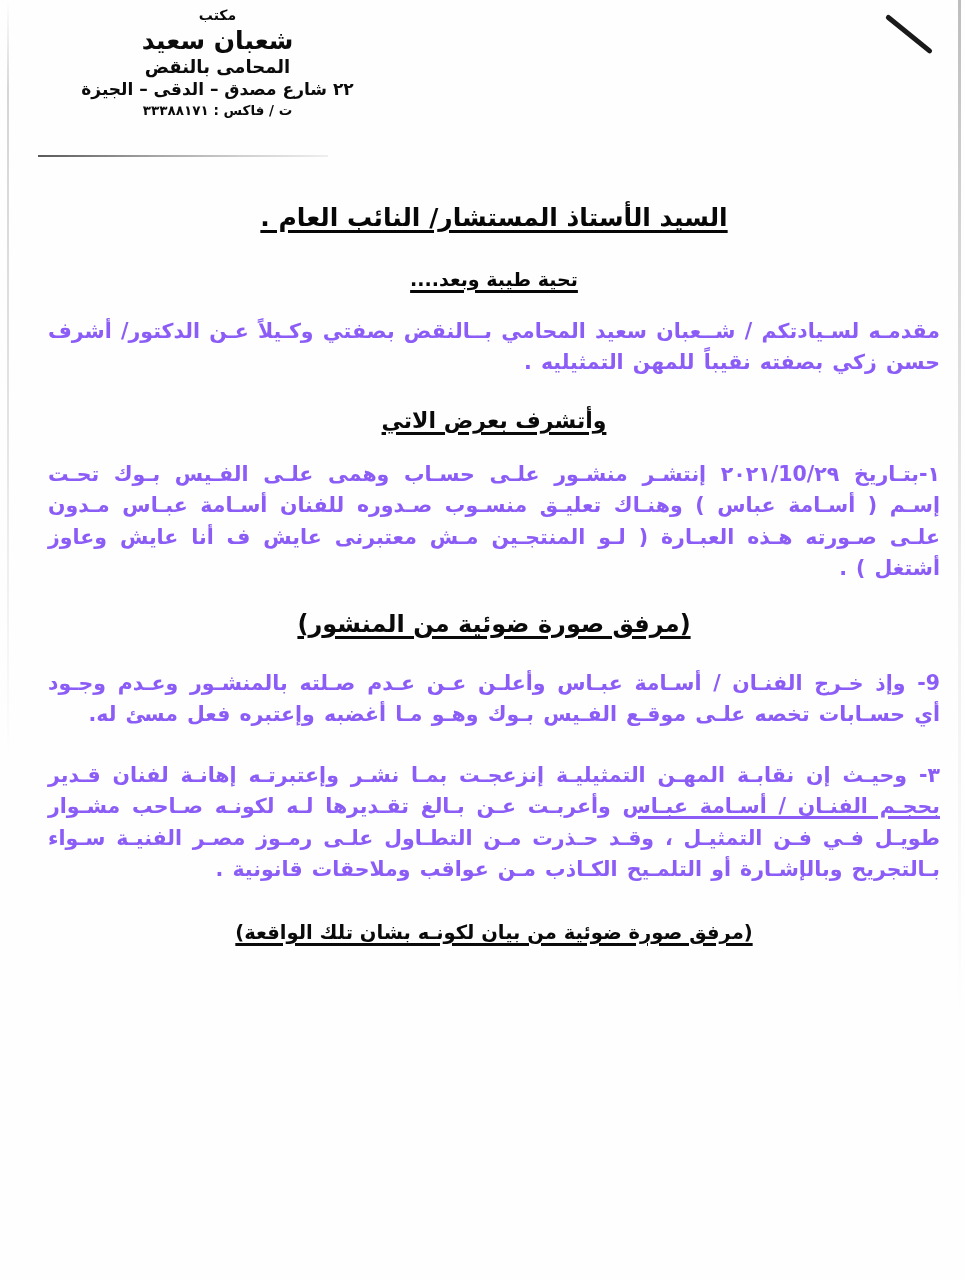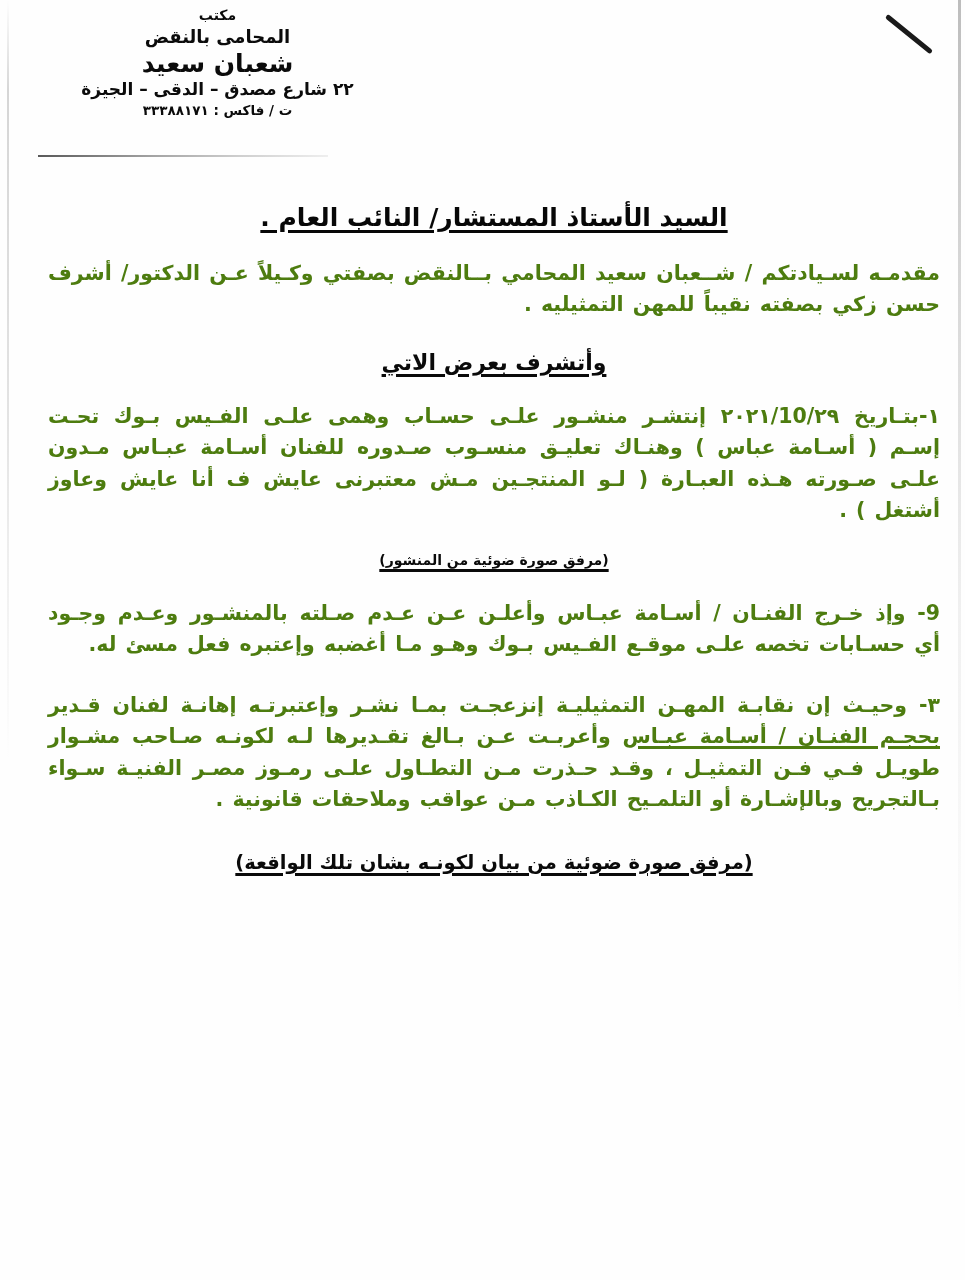--- a/index.html
+++ b/index.html
@@ -131,40 +131,40 @@
     text-align: center;
     letter-spacing: 0.4px;
   }
 
   .para {
     font-size: 20.5px;
     font-weight: bold;
     line-height: 1.52;
     text-align: justify;
     text-align-last: right;
-    color: #4d7c0f;
+    color: #8b5cf6;
     letter-spacing: 0.2px;
     word-spacing: 2px;
   }
 
   .para-intro { margin-top: 26px; }
   .para-1     { margin-top: 26px; }
   .para-2     { margin-top: 30px; }
   .para-3     { margin-top: 30px; }
 
   .sub-heading {
     font-size: 22px;
     font-weight: bold;
     text-align: center;
     margin-top: 30px;
     letter-spacing: 0.4px;
   }
 
   .attach-note {
-    font-size: 14px;
+    font-size: 24px;
     font-weight: bold;
     text-align: center;
     margin-top: 26px;
     letter-spacing: 0.3px;
   }
   .attach-note-final {
     font-size: 19.5px;
     font-weight: bold;
     text-align: center;
     margin-top: 36px;
@@ -183,33 +183,36 @@
 <div class="page">
 
   <div class="scan-edge-left"></div>
   <div class="scan-edge-right"></div>
   <div class="pen-mark">
       <i></i>
     </div>
 
   <div class="letterhead">
     <div class="lh-line lh-office">مكتب</div>
+    <div class="lh-line lh-name">شعبان سعيد</div>
     <div class="lh-line lh-role">المحامى بالنقض</div>
-    <div class="lh-line lh-name">شعبان سعيد</div>
     <div class="lh-line lh-address">٢٢ شارع مصدق – الدقى – الجيزة</div>
     <div class="lh-line lh-phone">ت / فاكس : ٣٣٣٨٨١٧١</div>
   </div>
   <div class="lh-rule"></div>
 
   <div class="body-area">
 
     <div class="heading-center addressee">
       <span class="u">السيد الأستاذ المستشار/ النائب العام .</span>
     </div>
 
+    <div class="heading-center greeting">
+      <span class="u">تحية طيبة وبعد....</span>
+    </div>
 
     <p class="para para-intro">مقدمـه لسـيادتكم / شــعبان سعيد المحامي بــالنقض بصفتي وكـيلاً عـن الدكتور/ أشرف حسن زكي بصفته نقيباً للمهن التمثيليه .</p>
 
     <div class="sub-heading">
       <span class="u">وأتشرف بعرض الاتي</span>
     </div>
 
     <p class="para para-1">١-بتـاريخ ٢٠٢١/10/٢٩ إنتشـر منشـور علـى حسـاب وهمى علـى الفـيس بـوك تحـت إسـم ( أسـامة عباس ) وهنـاك تعليـق منسـوب صـدوره للفنان أسـامة عبـاس مـدون علـى صـورته هـذه العبـارة ( لـو المنتجـين مـش معتبرنى عايش ف أنا عايش وعاوز أشتغل ) .</p>
 
     <div class="attach-note">

